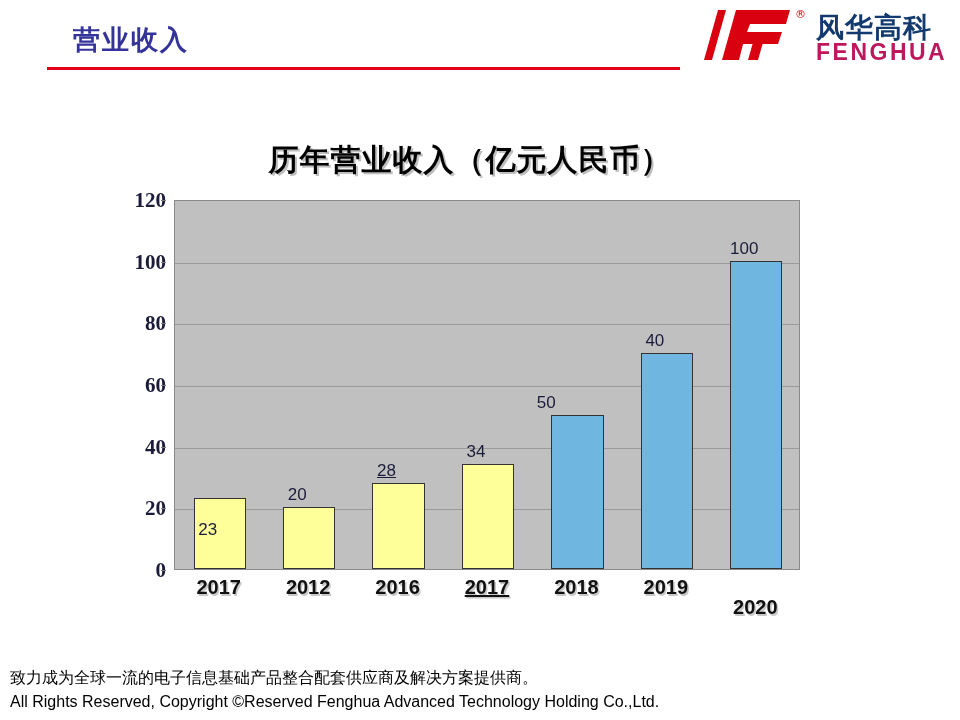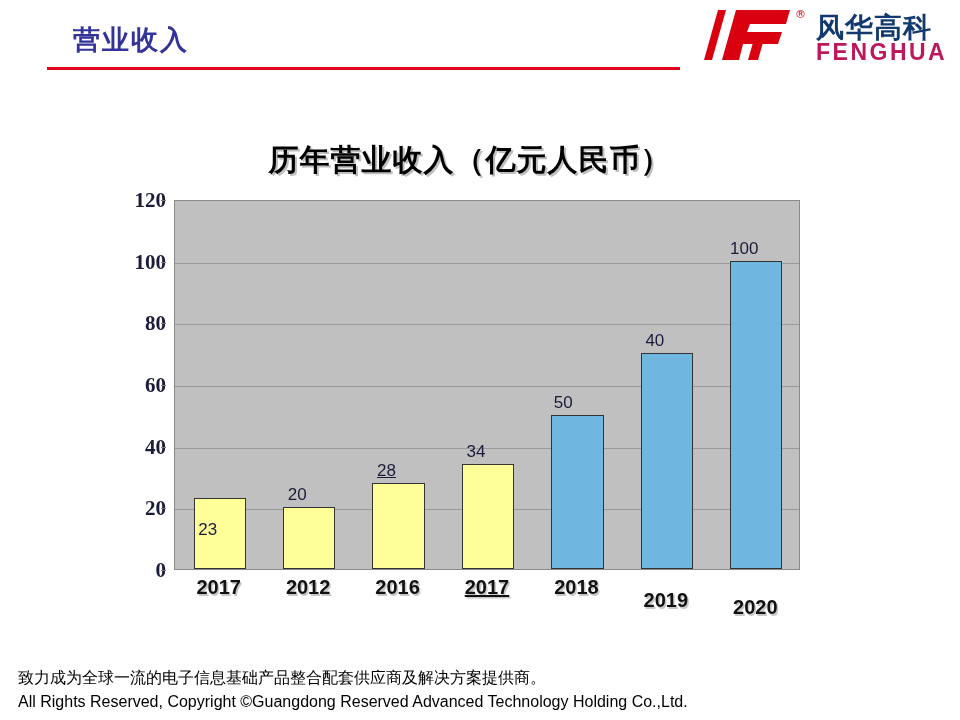--- a/index.html
+++ b/index.html
@@ -169,21 +169,20 @@
     position: absolute;
     left: 10px; bottom: 6px;
     width: 940px;
   }
   .footer-line {
     font-size: 16px;
     color: #000000;
     line-height: 24px;
     font-family: "Liberation Sans", "DejaVu Sans", sans-serif;
     white-space: nowrap;
-    margin-left: 8px;
   }
 </style>
 </head>
 <body>
 
 <div id="slide-header">
   <div id="page-title">营业收入</div>
   <div id="title-rule"></div>
 
   <div id="brand-logo">
@@ -224,33 +223,33 @@
       <div class="gridline" style="top: 61.6667px; background: rgb(154, 154, 154);"></div>
       <div class="bar" style="left: 18.5564px; width: 52.3157px; height: 70.9167px; background: rgb(255, 255, 153); border-color: rgb(51, 51, 51);"></div>
       <div class="bar-value" style="left: 6.55643px; width: 52.3157px; top: 275.083px; margin-top: 44px;">23</div>
       <div class="bar" style="left: 107.985px; width: 52.3157px; height: 61.6667px; background: rgb(255, 255, 153); border-color: rgb(51, 51, 51);"></div>
       <div class="bar-value" style="left: 95.985px; width: 52.3157px; top: 284.333px;">20</div>
       <div class="bar" style="left: 197.414px; width: 52.3157px; height: 86.3333px; background: rgb(255, 255, 153); border-color: rgb(51, 51, 51);"></div>
       <div class="bar-value" style="left: 185.414px; width: 52.3157px; top: 259.667px; text-decoration: underline;">28</div>
       <div class="bar" style="left: 286.842px; width: 52.3157px; height: 104.833px; background: rgb(255, 255, 153); border-color: rgb(51, 51, 51);"></div>
       <div class="bar-value" style="left: 274.842px; width: 52.3157px; top: 241.167px; text-align: center;">34</div>
       <div class="bar" style="left: 376.271px; width: 52.3157px; height: 154.167px; background: rgb(111, 183, 224); border-color: rgb(51, 51, 51);"></div>
-      <div class="bar-value" style="left: 362px; width: 52.3157px; top: 191.833px;">50</div>
+      <div class="bar-value" style="left: 345px; width: 52.3157px; top: 191.833px;">50</div>
       <div class="bar" style="left: 465.699px; width: 52.3157px; height: 215.833px; background: rgb(111, 183, 224); border-color: rgb(51, 51, 51);"></div>
       <div class="bar-value" style="left: 453.699px; width: 52.3157px; top: 130.167px;">40</div>
       <div class="bar" style="left: 555.128px; width: 52.3157px; height: 308.333px; background: rgb(111, 183, 224); border-color: rgb(51, 51, 51);"></div>
       <div class="bar-value" style="left: 543.128px; width: 52.3157px; top: 37.6667px;">100</div>
     </div>
   <div id="x-axis-labels">
       <div class="x-tick-label" style="left: 0px; width: 89.4286px; top: 0px;">2017</div>
       <div class="x-tick-label" style="left: 89.4286px; width: 89.4286px; top: 0px;">2012</div>
       <div class="x-tick-label" style="left: 178.857px; width: 89.4286px; top: 0px;">2016</div>
       <div class="x-tick-label" style="left: 268.286px; width: 89.4286px; top: 0px; text-decoration: underline;">2017</div>
       <div class="x-tick-label" style="left: 357.714px; width: 89.4286px; top: 0px;">2018</div>
-      <div class="x-tick-label" style="left: 447.143px; width: 89.4286px; top: 13px;">2019</div>
+      <div class="x-tick-label" style="left: 447.143px; width: 89.4286px; top: 0px;">2019</div>
       <div class="x-tick-label" style="left: 536.571px; width: 89.4286px; top: 0px; margin-top: 20px;">2020</div>
     </div>
 </div>
 
 <div id="slide-footer">
   <div class="footer-line">致力成为全球一流的电子信息基础产品整合配套供应商及解决方案提供商。</div>
-  <div class="footer-line">All Rights Reserved, Copyright ©Guangdong Reserved  Advanced Technology  Holding Co.,Ltd.</div>
+  <div class="footer-line">All Rights Reserved, Copyright ©Reserved Fenghua  Advanced Technology  Holding Co.,Ltd.</div>
 </div>
 
 </body></html>

